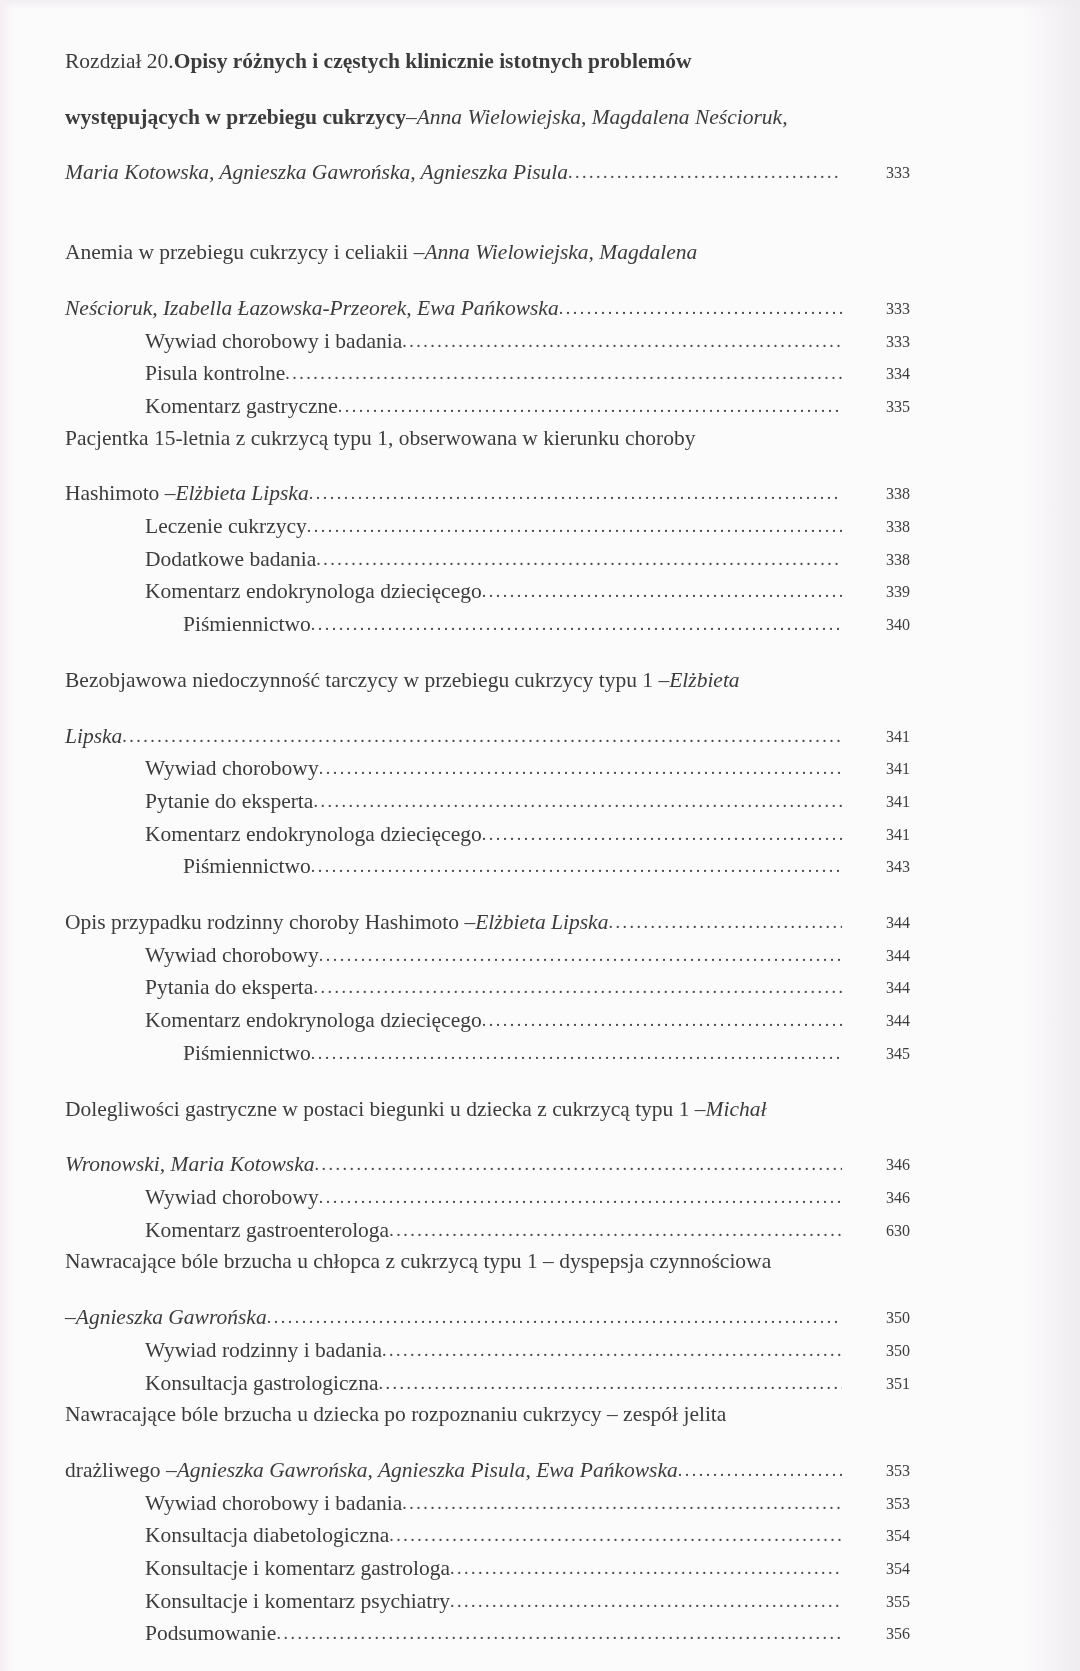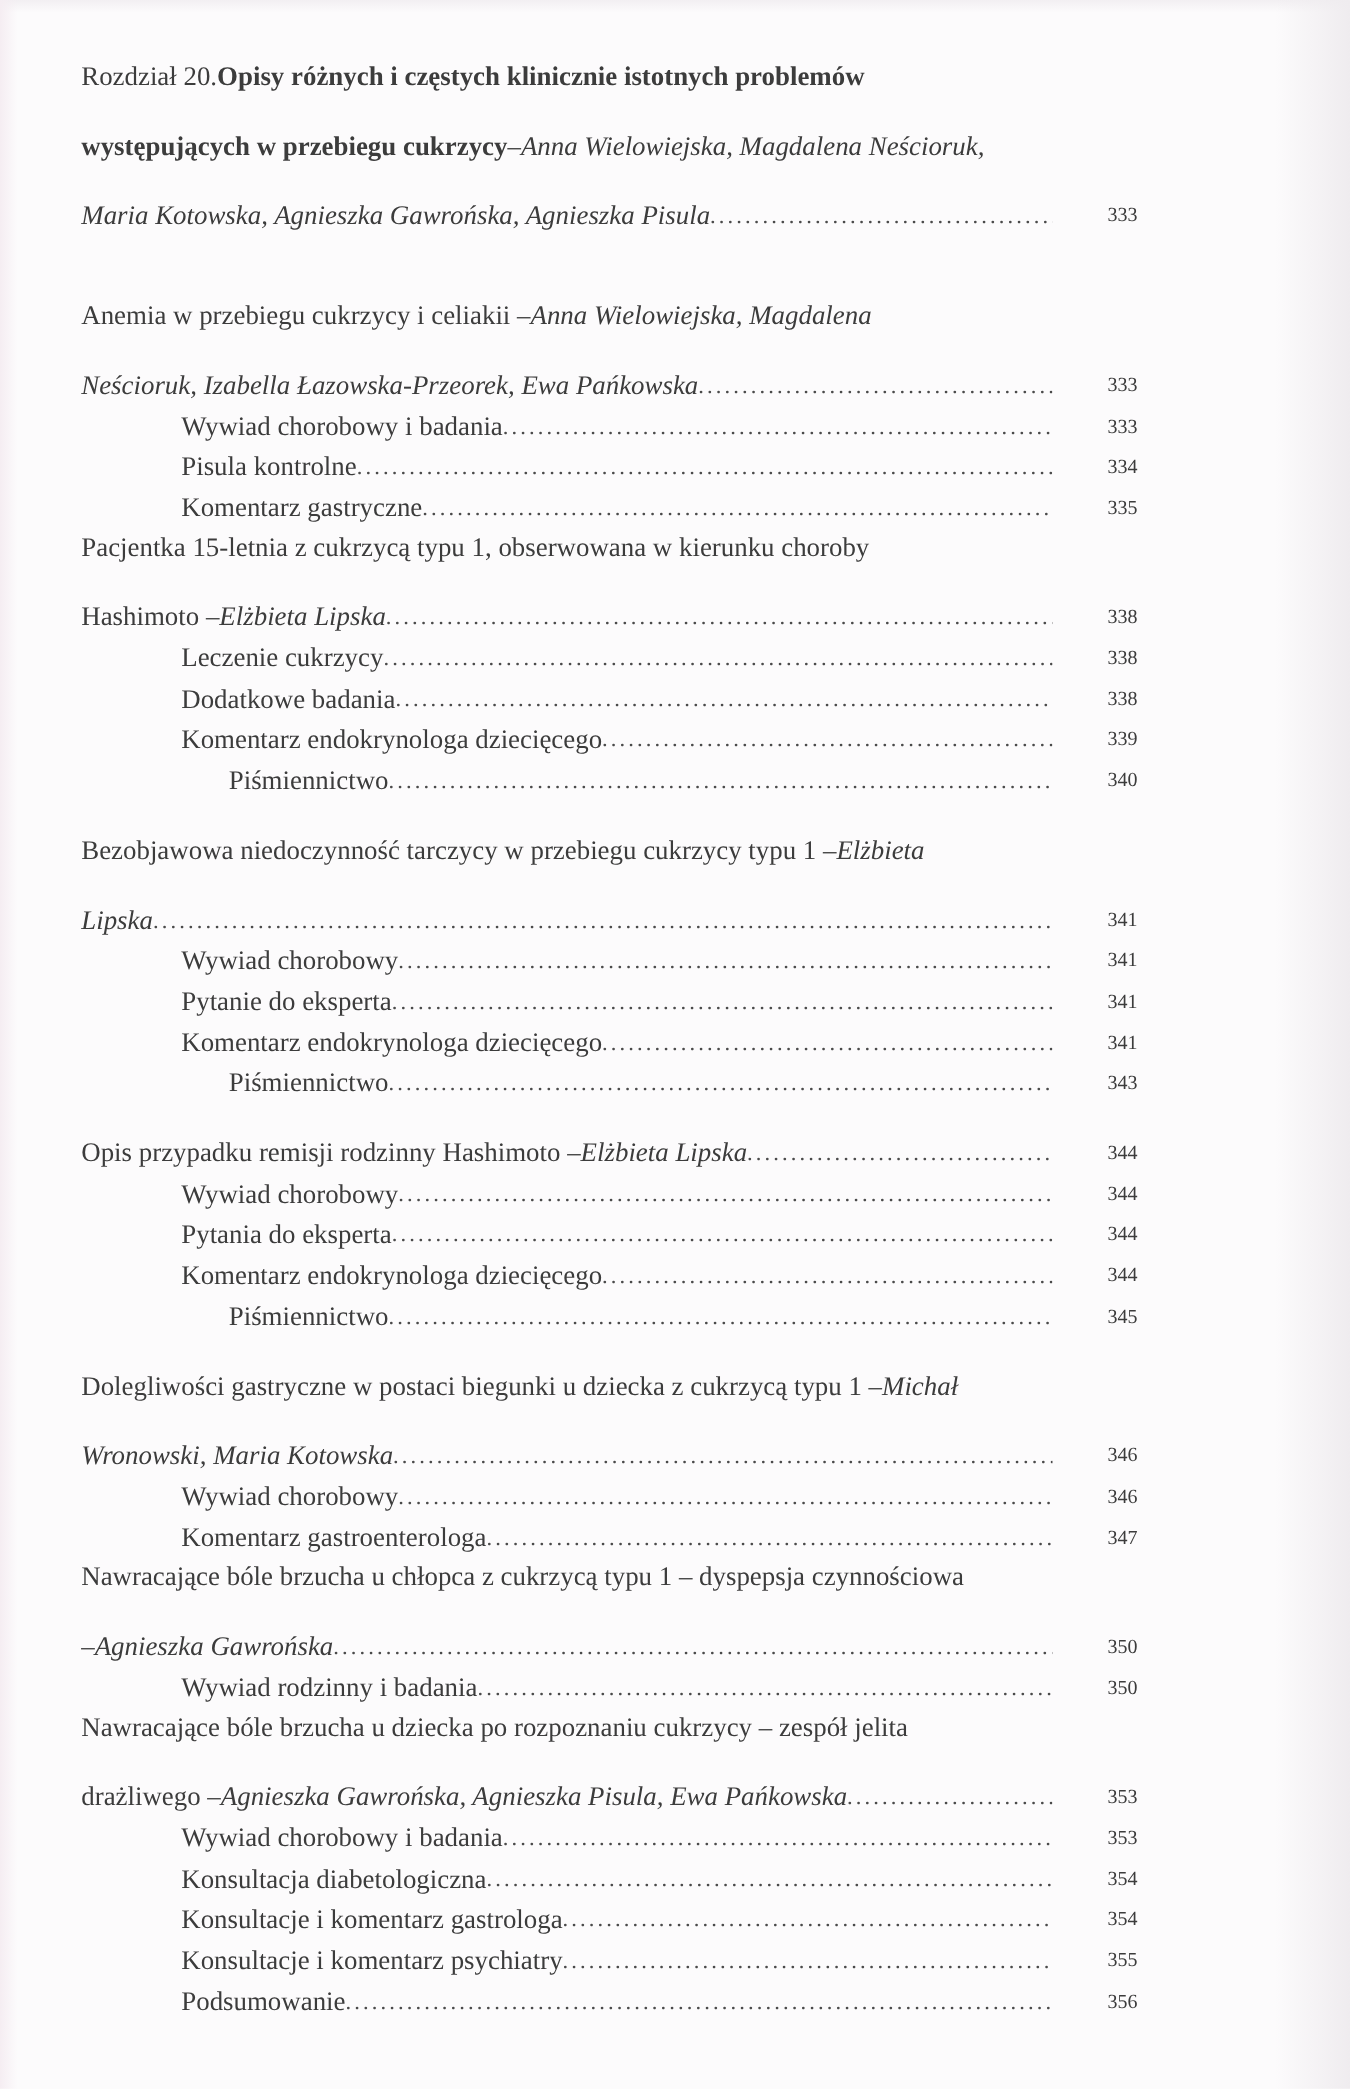--- a/index.html
+++ b/index.html
@@ -153,21 +153,21 @@
       <span class="seg-normal">Komentarz endokrynologa dziecięcego </span>
       <span class="leader"></span>
       <span class="num">341</span>
     </div>
     <div class="row ind-2">
       <span class="seg-normal">Piśmiennictwo</span>
       <span class="leader"></span>
       <span class="num">343</span>
     </div>
     <div class="row ind-0">
-      <span class="seg-normal">Opis przypadku remisji rodzinny Hashimoto – </span>
+      <span class="seg-normal">Opis przypadku rodzinny choroby Hashimoto – </span>
       <span class="seg-italic">Elżbieta Lipska</span>
       <span class="leader"></span>
       <span class="num">344</span>
     </div>
     <div class="row ind-1">
       <span class="seg-normal">Wywiad chorobowy</span>
       <span class="leader"></span>
       <span class="num">344</span>
     </div>
     <div class="row ind-1">
@@ -196,36 +196,41 @@
       <span class="num">346</span>
     </div>
     <div class="row ind-1">
       <span class="seg-normal">Wywiad chorobowy</span>
       <span class="leader"></span>
       <span class="num">346</span>
     </div>
     <div class="row ind-1">
       <span class="seg-normal">Komentarz gastroenterologa</span>
       <span class="leader"></span>
-      <span class="num">347</span>
+      <span class="num">630</span>
     </div>
     <div class="row ind-0">
       <span class="seg-normal">Nawracające bóle brzucha u chłopca z cukrzycą typu 1 – dyspepsja czynnościowa</span>
       <span class="spacer"></span>
     </div>
     <div class="row ind-0">
       <span class="seg-normal">– </span>
       <span class="seg-italic">Agnieszka Gawrońska</span>
       <span class="leader"></span>
       <span class="num">350</span>
     </div>
     <div class="row ind-1">
       <span class="seg-normal">Wywiad rodzinny i badania </span>
       <span class="leader"></span>
       <span class="num">350</span>
+    </div>
+    <div class="row ind-1">
+      <span class="seg-normal">Konsultacja gastrologiczna</span>
+      <span class="leader"></span>
+      <span class="num">351</span>
     </div>
     <div class="row ind-0">
       <span class="seg-normal">Nawracające bóle brzucha u dziecka po rozpoznaniu cukrzycy – zespół jelita</span>
       <span class="spacer"></span>
     </div>
     <div class="row ind-0">
       <span class="seg-normal">drażliwego – </span>
       <span class="seg-italic">Agnieszka Gawrońska, Agnieszka Pisula, Ewa Pańkowska </span>
       <span class="leader"></span>
       <span class="num">353</span>

